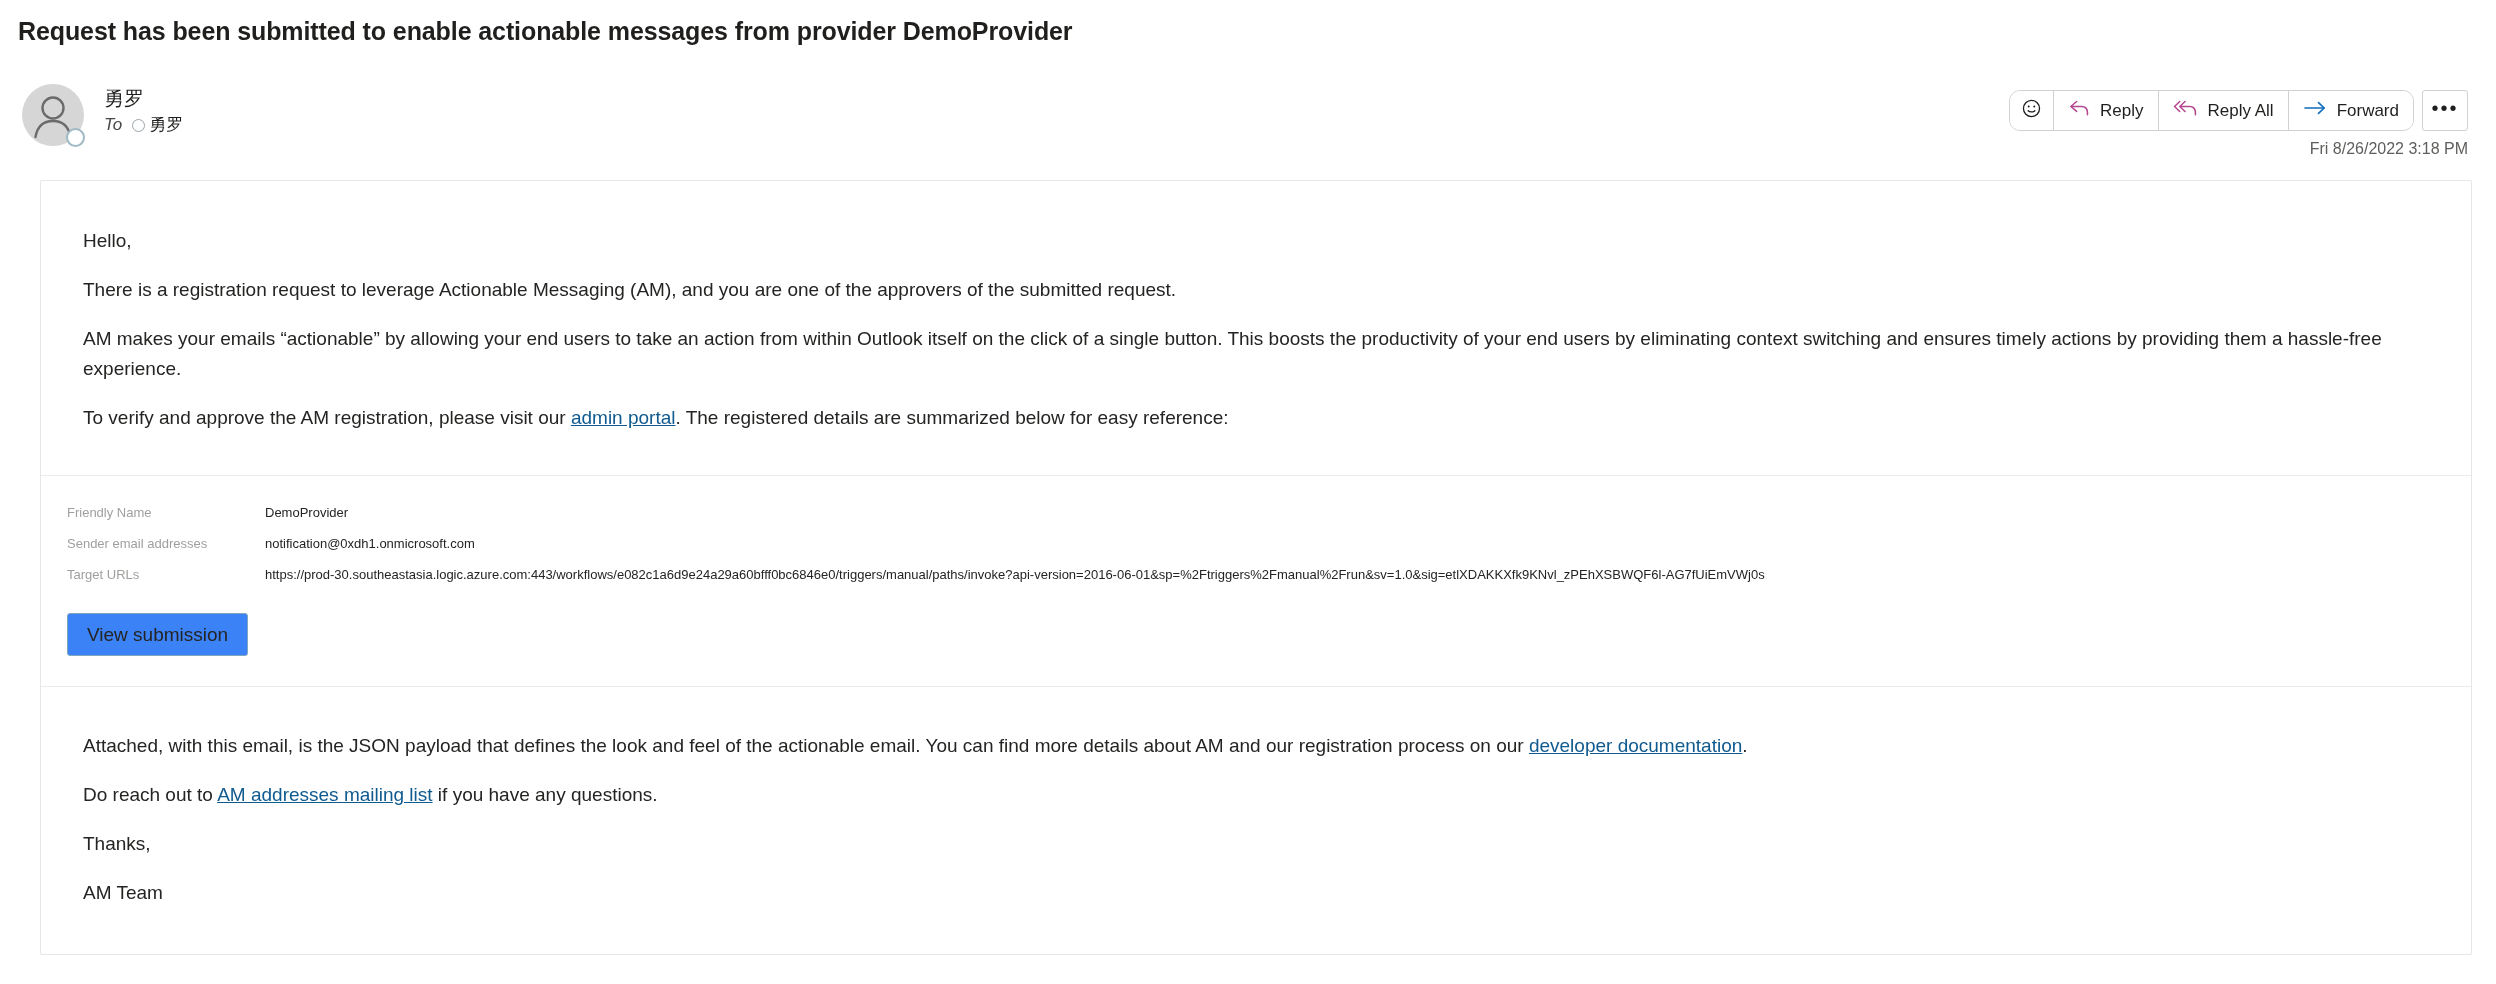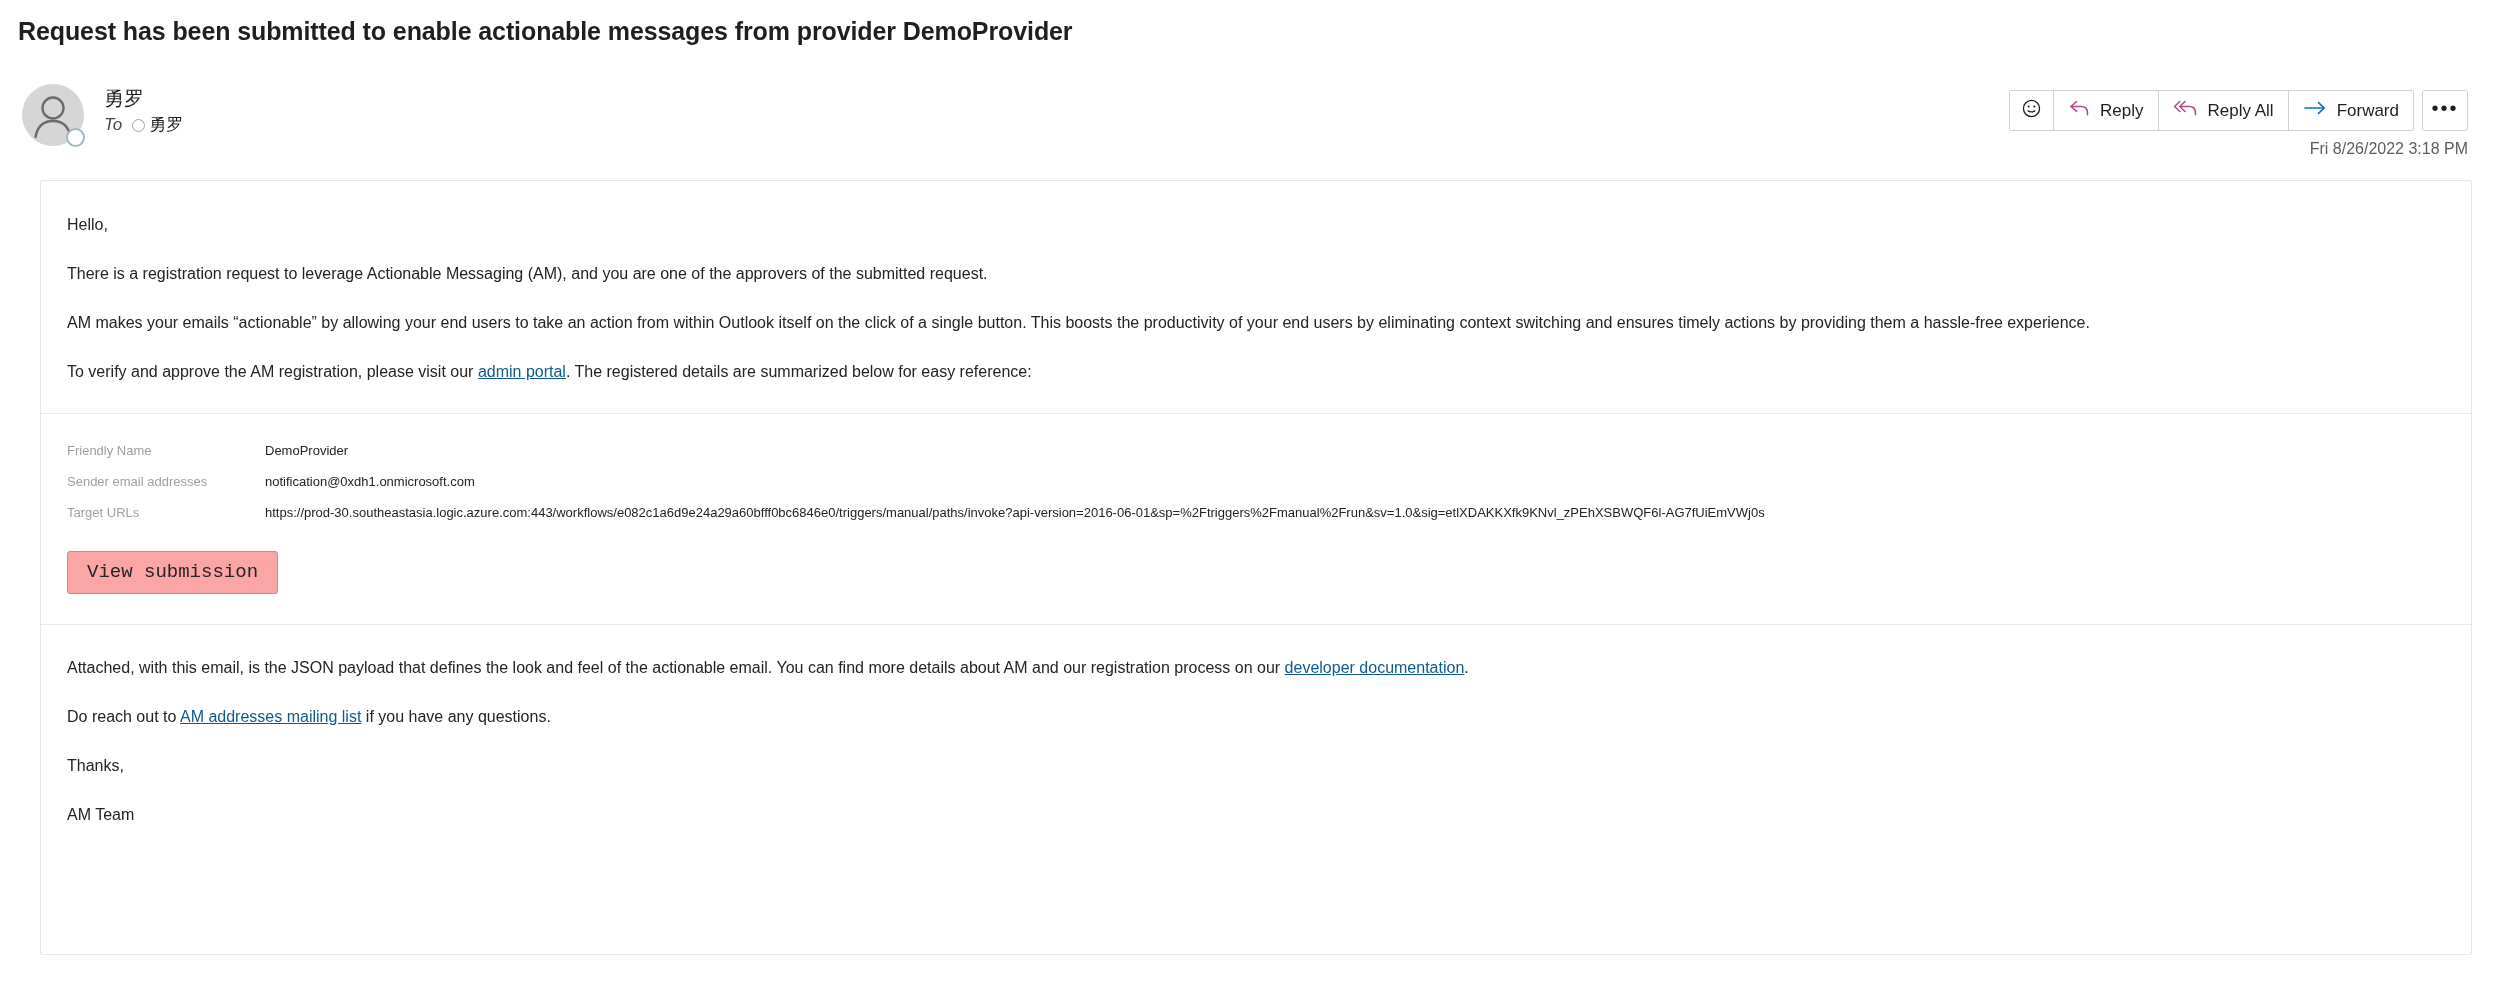--- a/index.html
+++ b/index.html
@@ -115,21 +115,21 @@
     right: 28px;
     top: 12px;
     display: flex;
     align-items: stretch;
     height: 41px;
   }
   .btn-group {
     display: flex;
     align-items: stretch;
     border: 1px solid #d1d1d1;
-    border-radius: 2px;
+    border-radius: 11px;
     background: #ffffff;
     overflow: hidden;
   }
   .btn {
     display: flex;
     align-items: center;
     justify-content: center;
     gap: 9px;
     padding: 0 14px;
     font-size: 17px;
@@ -185,22 +185,22 @@
     padding: 0 26px;
   }
 
   .sep {
     height: 1px;
     background: #ebebeb;
     width: 100%;
   }
 
   p.para {
-    margin: 0;
-    font-size: 16px;
+    margin: 16px;
+    font-size: 19px;
     line-height: 30px;
     color: #252423;
   }
 
   .intro { padding-top: 29px; }
   .intro p.para + p.para { margin-top: 19px; }
   .intro { padding-bottom: 26px; }
 
   a.link {
     color: #0f5a8f;
@@ -230,24 +230,24 @@
   td.dt-value {
     color: #252423;
     word-break: break-all;
   }
 
   .btn-submission-wrap {
     padding-top: 22px;
     padding-bottom: 24px;
   }
   .btn-submission {
-    font-family: Liberation Mono, monospace;
+    font-family: Liberation Sans, sans-serif;
     font-size: 19px;
     color: #252423;
-    background: #fca5a5;
+    background: #3b82f6;
     border: 1px solid #7fa6bd;
     border-radius: 3px;
     padding: 11px 19px;
     cursor: pointer;
     line-height: 1;
   }
 
   .footer-sec {
     padding-top: 28px;
     padding-bottom: 28px;

